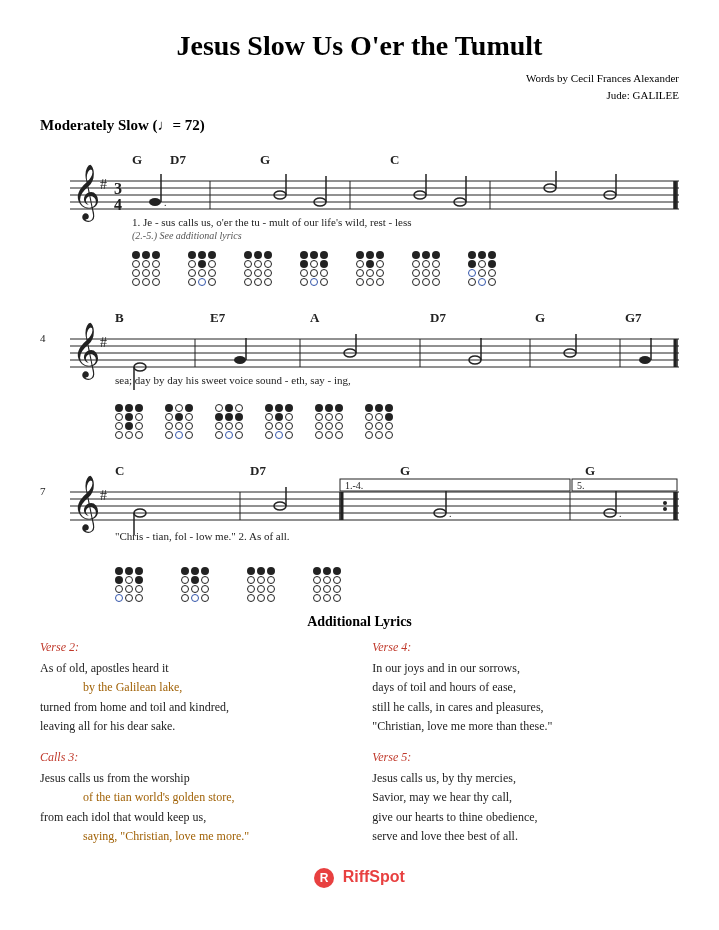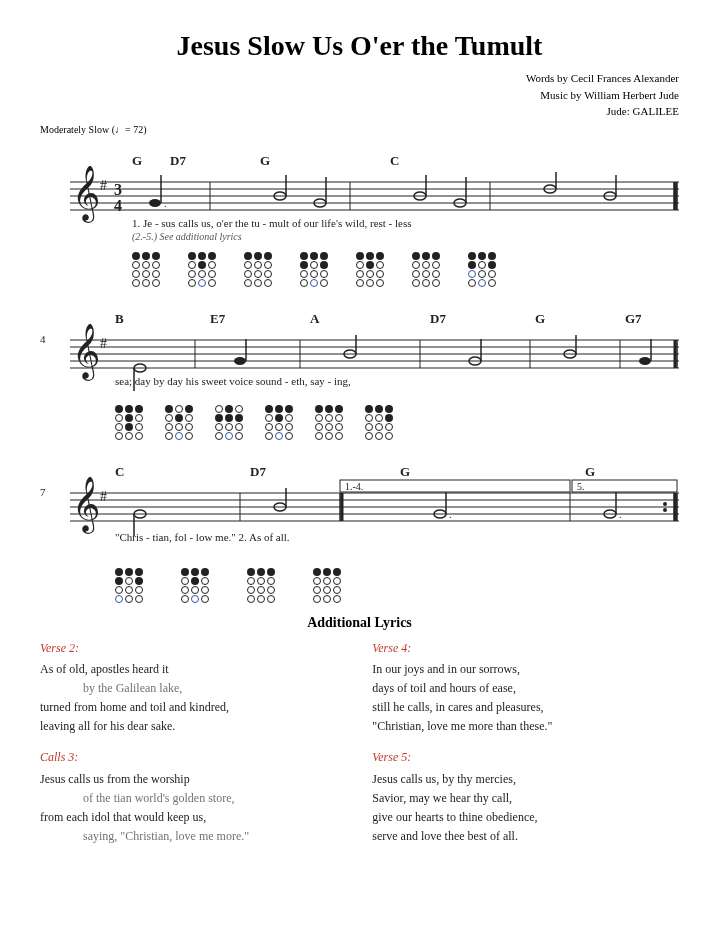--- a/index.html
+++ b/index.html
@@ -31,25 +31,25 @@
 
     .attribution {
       text-align: right;
       font-size: 11px;
       font-family: 'Times New Roman', Times, serif;
       line-height: 1.5;
       margin-bottom: 2px;
     }
 
     .tempo-line {
-      font-size: 10px;
-      font-weight: normal;
+      font-size: 15px;
+      font-weight: bold;
       font-family: 'Times New Roman', Times, serif;
       margin-bottom: 2px;
-      margin-top: 4px;
+      margin-top: 14px;
     }
 
     
     .additional-lyrics {
       margin-top: 12px;
       text-align: center;
     }
 
     .additional-lyrics-title {
       font-size: 14px;
@@ -79,21 +79,21 @@
     }
 
     .verse-text {
       font-size: 12px;
       color: #222;
       line-height: 1.6;
       margin-bottom: 12px;
     }
 
     .verse-text .red-line {
-      color: #737373;
+      color: #a16207;
       padding-left: 43px;
     }
 
     
     .logo-footer {
       text-align: center;
       margin-top: 10px;
       font-size: 16px;
       color: #e84040;
       font-family: Arial, sans-serif;
@@ -125,21 +125,20 @@
   </style>
 </head>
 <body>
 
 <div class="page">
 
   <h1 class="title">Jesus Slow Us O'er the Tumult</h1>
 
   <div class="attribution">
     <div>Words by Cecil Frances Alexander</div>
-    <div>Music by William Herbert Jude</div>
     <div>Jude: GALILEE</div>
   </div>
 
   <div class="tempo-line">
     <span>Moderately Slow</span> (<span>♩= 72</span>)
   </div>
 
   <div class="music-container">
     <svg width="639" height="115" style="display:block;">
 
@@ -736,14 +735,18 @@
         <div class="verse-text">
           Jesus calls us, by thy mercies,<br>
           Savior, may we hear thy call,<br>
           give our hearts to thine obedience,<br>
           serve and love thee best of all.
         </div>
       </div>
     </div>
   </div>
 
+  <div class="logo-footer">
+    <span class="r-icon">R</span>
+    <span>RiffSpot</span>
+  </div>
 
 </div>
 
 </body></html>

